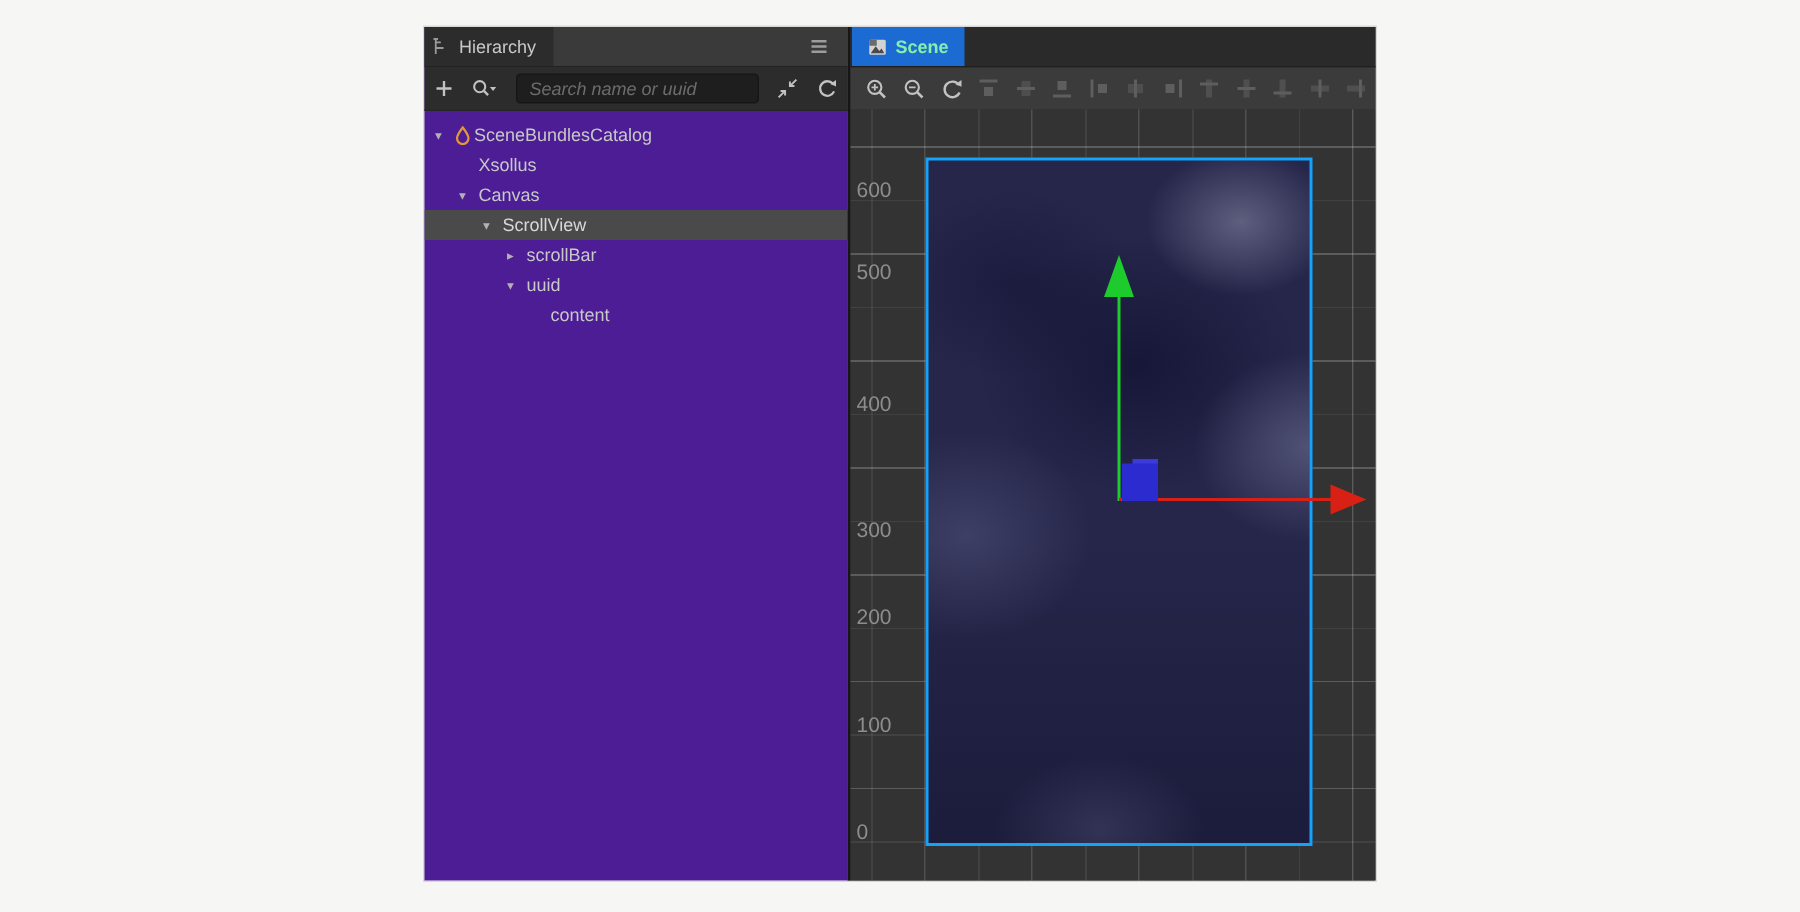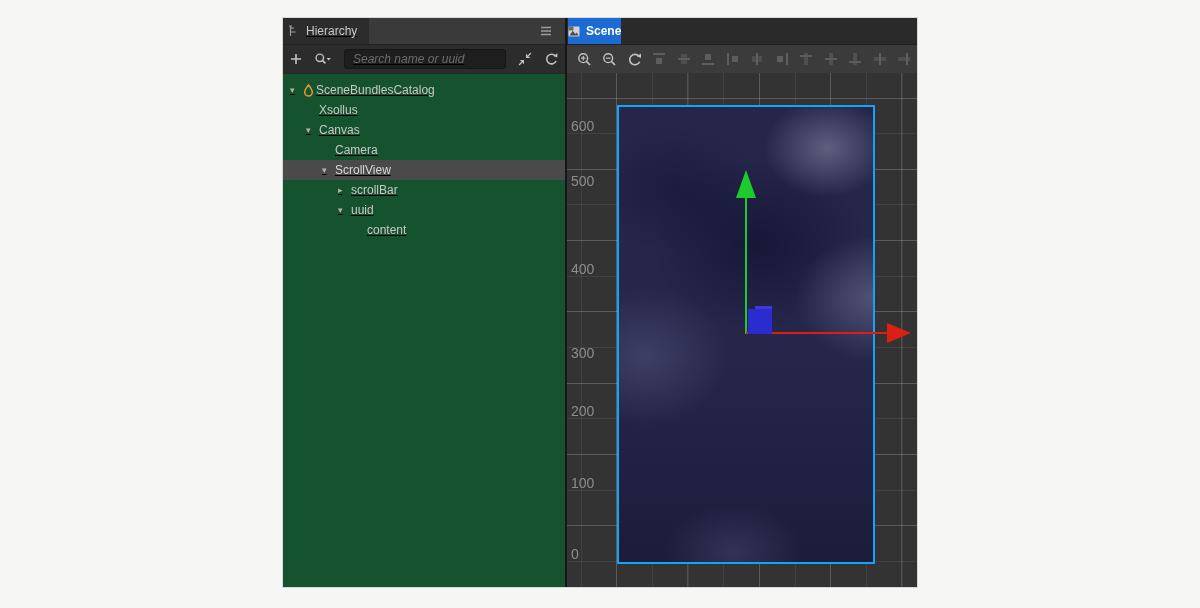--- a/index.html
+++ b/index.html
@@ -1,37 +1,37 @@
 <!DOCTYPE html>
 <html><head>
 <meta charset="utf-8">
 <style>
   html,body{margin:0;padding:0;}
   body{width:1200px;height:608px;background:#f6f6f5;font-family:"Liberation Sans",sans-serif;position:relative;overflow:hidden;}
   .stage{position:absolute;left:283px;top:18px;width:634px;height:569px;display:flex;box-shadow:0 0 0 1px rgba(0,0,0,0.12);}
 
   
-  .hpanel{width:282px;height:100%;background:#14532d;display:flex;flex-direction:column;flex:none;text-decoration:underline;}
+  .hpanel{width:282px;height:100%;background:#4c1d95;display:flex;flex-direction:column;flex:none;}
   .tabbar{height:26px;background:#3a3a3a;display:flex;align-items:stretch;position:relative;border-bottom:1px solid #232323;flex:none;}
   .htab{background:#2c2c2c;display:flex;align-items:center;gap:6px;padding:0 12px 0 5px;color:#c9c9c9;font-size:12px;}
   .hamburger{position:absolute;right:12px;top:8px;cursor:pointer;}
   .htoolbar{height:28px;background:#2c2c2c;display:flex;align-items:center;padding:0 7px;gap:12px;border-bottom:1px solid #272727;flex:none;}
   .tbtn{display:flex;align-items:center;justify-content:center;flex:none;}
   input.search{flex:1;height:18px;min-width:0;background:#1e1e1e;border:1px solid #161616;border-radius:3px;color:#bdbdbd;font-size:12px;padding:0 8px;outline:none;font-family:"Liberation Sans",sans-serif;}
   input.search::placeholder{color:#6c6c6c;font-style:italic;}
   .tree{flex:1;overflow:hidden;padding-top:6px;}
   .tree-row{height:20px;display:flex;align-items:center;font-size:12px;color:#c8c8c8;cursor:default;white-space:nowrap;}
   .tree-row.selected{background:#4a4a4a;color:#d8d8d8;}
   .tw{width:13px;flex:none;font-size:9px;color:#b2b2b2;line-height:20px;}
   .node-icon{width:13px;flex:none;display:flex;align-items:center;}
 
   
   .spanel{width:352px;height:100%;background:#333;border-left:2px solid #161616;box-sizing:border-box;display:flex;flex-direction:column;flex:none;}
   .stabbar{height:26px;background:#2a2a2a;display:flex;align-items:stretch;border-bottom:1px solid #1f1f1f;flex:none;}
-  .stab{background:#1c6bd3;color:#ffffff;display:flex;align-items:center;gap:6px;padding:0 0;margin-left:1px;font-size:12px;font-weight:bold;}
+  .stab{background:#1c6bd3;color:#86efac;display:flex;align-items:center;gap:6px;padding:0 11px;margin-left:1px;font-size:12px;font-weight:bold;}
   .stoolbar{height:28px;background:#3b3b3b;display:flex;align-items:center;padding-left:10px;flex:none;}
   .stoolbar .tbtn{margin-right:10px;}
   .al{position:relative;width:14px;height:14px;margin-right:10.5px;flex:none;}
   .al::before,.al::after{content:"";position:absolute;background:#5e5e5e;}
   .p-top::before{left:1px;right:1px;top:1px;height:2px;}        .p-top::after{left:4px;top:6px;width:6px;height:6px;}
   .p-vc::before{left:1px;right:1px;top:6px;height:2px;}         .p-vc::after{left:4px;top:2px;width:6px;height:10px;opacity:.55;}
   .p-bot::before{left:1px;right:1px;bottom:1px;height:2px;}     .p-bot::after{left:4px;bottom:6px;width:6px;height:6px;}
   .p-left::before{top:1px;bottom:1px;left:1px;width:2px;}       .p-left::after{left:6px;top:4px;width:6px;height:6px;}
   .p-hc::before{top:1px;bottom:1px;left:6px;width:2px;}         .p-hc::after{left:2px;top:4px;width:10px;height:6px;opacity:.55;}
   .p-right::before{top:1px;bottom:1px;right:1px;width:2px;}     .p-right::after{right:6px;top:4px;width:6px;height:6px;}
@@ -127,24 +127,20 @@
           <span>SceneBundlesCatalog</span>
         </div>
         <div class="tree-row" style="padding-left: 23px;">
           <span class="tw"></span>
           <span>Xsollus</span>
         </div>
         <div class="tree-row" style="padding-left: 23px;">
           <span class="tw">▾</span>
           <span>Canvas</span>
         </div>
-        <div class="tree-row" style="padding-left: 39px;">
-          <span class="tw"></span>
-          <span>Camera</span>
-        </div>
         <div class="tree-row selected" style="padding-left: 39px;">
           <span class="tw">▾</span>
           <span>ScrollView</span>
         </div>
         <div class="tree-row" style="padding-left: 55px;">
           <span class="tw">▸</span>
           <span>scrollBar</span>
         </div>
         <div class="tree-row" style="padding-left: 55px;">
           <span class="tw">▾</span>

